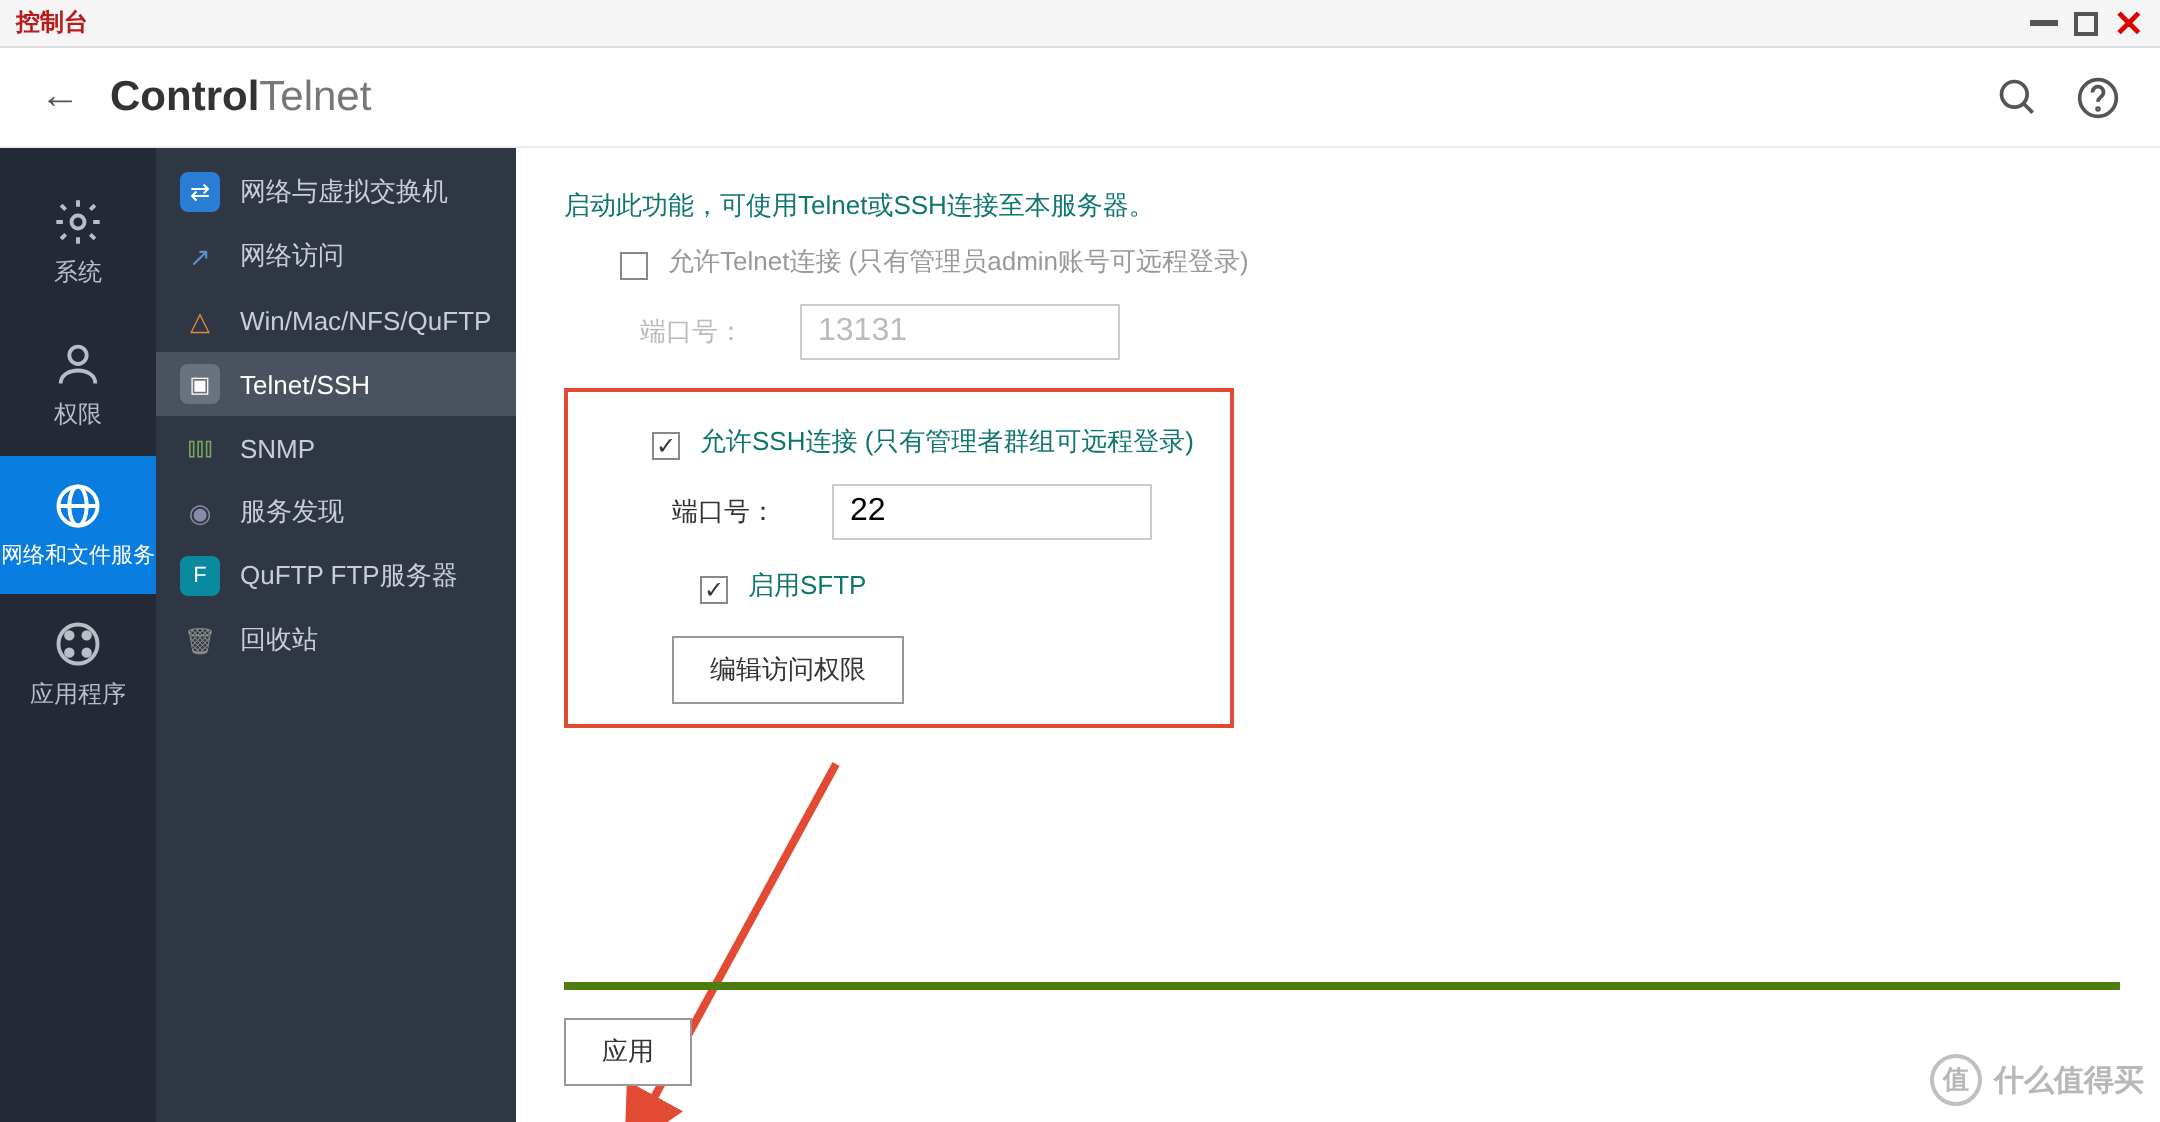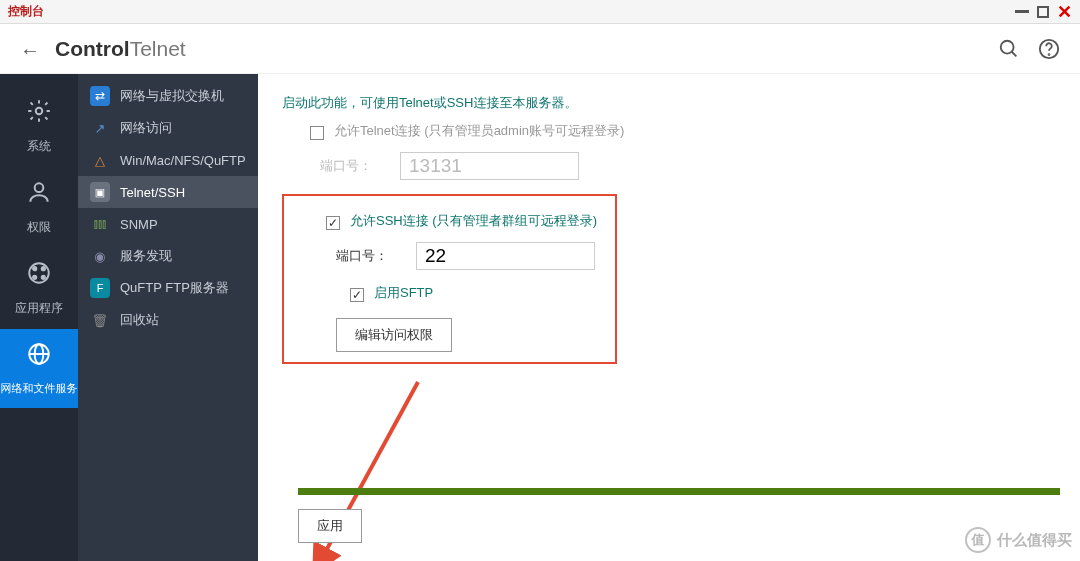--- a/index.html
+++ b/index.html
@@ -16,21 +16,21 @@
   .back-arrow { font-size: 20px; color: #555; margin-right: 15px; cursor: pointer; }
   .header-title { font-size: 21px; color: #333; }
   .header-title .bold { font-weight: bold; }
   .header-title .light { color: #777; font-weight: 300; }
   .header-spacer { flex: 1; }
   .header-icon { width: 22px; height: 22px; margin-left: 18px; cursor: pointer; color: #555; }
   
   .body { display: flex; height: calc(100% - 74px); }
   
   .rail { width: 78px; background: #232a35; display: flex; flex-direction: column; align-items: center; padding-top: 12px; color: #b8bec8; }
-  .rail-item { width: 100%; display: flex; flex-direction: column; align-items: center; padding: 12px 0; cursor: pointer; font-size: 12px; gap: 14px; }
+  .rail-item { width: 100%; display: flex; flex-direction: column; align-items: center; padding: 12px 0; cursor: pointer; font-size: 12px; gap: 4px; }
   .rail-item.active { background: #0a7de0; color: #fff; }
   .rail-icon { width: 26px; height: 26px; display: flex; align-items: center; justify-content: center; }
   
   .sidebar { width: 180px; background: #2f3744; color: #c9ced6; display: flex; flex-direction: column; padding-top: 6px; }
   .sidebar-item { height: 32px; display: flex; align-items: center; padding: 0 12px; cursor: pointer; font-size: 13px; gap: 10px; }
   .sidebar-item.active { background: #4a5260; color: #fff; }
   .sidebar-icon { width: 20px; height: 20px; display: flex; align-items: center; justify-content: center; flex-shrink: 0; border-radius: 4px; }
   
   .main { flex: 1; background: #fff; padding: 20px 20px 20px 24px; position: relative; overflow: hidden; }
   .desc { color: #0f766e; margin-bottom: 10px; }
@@ -38,29 +38,29 @@
   .note .hl { color: #0a7de0; margin-left: 6px; }
   
   .row { display: flex; align-items: flex-end; margin-bottom: 12px; padding-left: 28px; }
   .checkbox { width: 14px; height: 14px; border: 1.5px solid #888; margin-right: 10px; display: inline-flex; align-items: center; justify-content: center; cursor: pointer; flex-shrink: 0; }
   .checkbox.checked::after { content: "✓"; font-size: 12px; color: #333; line-height: 1; }
   .row label { color: #0f766e; }
   .row.disabled label { color: #999; }
   .sub { margin-left: 38px; display: flex; align-items: center; margin-bottom: 14px; }
   .sub .lbl { width: 80px; color: #333; }
   .sub.disabled .lbl { color: #bbb; }
-  .sub input { height: 28px; width: 179px; border: 1px solid #ccc; padding: 0 8px; font-size: 19px; }
+  .sub input { height: 28px; width: 160px; border: 1px solid #ccc; padding: 0 8px; font-size: 16px; }
   .sub.disabled input { color: #bbb; background: #fff; }
   
   .highlight-box { border: 2.5px solid #e34a33; padding: 16px 18px 10px 14px; margin-top: 4px; width: 335px; }
   
   .btn { height: 34px; border: 1px solid #999; background: #fff; padding: 16px 18px; cursor: pointer; font-size: 13px; color: #333; display: inline-flex; align-items: center; }
   .btn-edit { margin-left: 38px; margin-top: 4px; }
   
-  .footer { position: absolute; bottom: 18px; left: 40px; right: 20px; border-top: 7px solid #4d7c0f; padding-top: 14px; }
+  .footer { position: absolute; bottom: 18px; left: 24px; right: 20px; border-top: 4px solid #4d7c0f; padding-top: 14px; }
   
   .arrow-svg { position: absolute; pointer-events: none; }
   
   .watermark { position: absolute; right: 8px; bottom: 8px; display: flex; align-items: center; gap: 6px; color: #b8b8b8; font-size: 15px; font-weight: bold; }
   .watermark .circ { width: 26px; height: 26px; border: 2px solid #c0c0c0; border-radius: 50%; display: flex; align-items: center; justify-content: center; font-size: 13px; }
 </style>
 </head>
 <body>
 
 <div class="titlebar">
@@ -107,41 +107,41 @@
     </div>
     <div class="rail-item">
       <span class="rail-icon">
         <svg viewBox="0 0 24 24" fill="none" stroke="currentColor" stroke-width="1.8">
             <circle cx="12" cy="8" r="4"></circle>
             <path d="M4 21c0-4 4-6 8-6s8 2 8 6"></path>
           </svg>
       </span>
       <span>权限</span>
     </div>
+    <div class="rail-item active">
+      <span class="rail-icon">
+        <svg viewBox="0 0 24 24" fill="none" stroke="currentColor" stroke-width="1.8">
+            <circle cx="12" cy="12" r="9"></circle>
+            <ellipse cx="12" cy="12" rx="4" ry="9"></ellipse>
+            <line x1="3" y1="12" x2="21" y2="12"></line>
+          </svg>
+      </span>
+      <span style="font-size:11px;text-align:center;">网络和文件服务</span>
+    </div>
     <div class="rail-item">
       <span class="rail-icon">
         <svg viewBox="0 0 24 24" fill="none" stroke="currentColor" stroke-width="1.8">
             <circle cx="12" cy="12" r="9"></circle>
             <circle cx="8" cy="8" r="1.5" fill="currentColor"></circle>
             <circle cx="16" cy="8" r="1.5" fill="currentColor"></circle>
             <circle cx="8" cy="16" r="1.5" fill="currentColor"></circle>
             <circle cx="16" cy="16" r="1.5" fill="currentColor"></circle>
           </svg>
       </span>
       <span>应用程序</span>
-    </div>
-    <div class="rail-item active">
-      <span class="rail-icon">
-        <svg viewBox="0 0 24 24" fill="none" stroke="currentColor" stroke-width="1.8">
-            <circle cx="12" cy="12" r="9"></circle>
-            <ellipse cx="12" cy="12" rx="4" ry="9"></ellipse>
-            <line x1="3" y1="12" x2="21" y2="12"></line>
-          </svg>
-      </span>
-      <span style="font-size:11px;text-align:center;">网络和文件服务</span>
     </div>
   </div>
 
   <div class="sidebar">
     <div class="sidebar-item">
       <span class="sidebar-icon" style="background:#2a7dd4;color:#fff;font-size:12px;">⇄</span>
       <span>网络与虚拟交换机</span>
     </div>
     <div class="sidebar-item">
       <span class="sidebar-icon" style="color:#5a8fc8;">↗</span>

